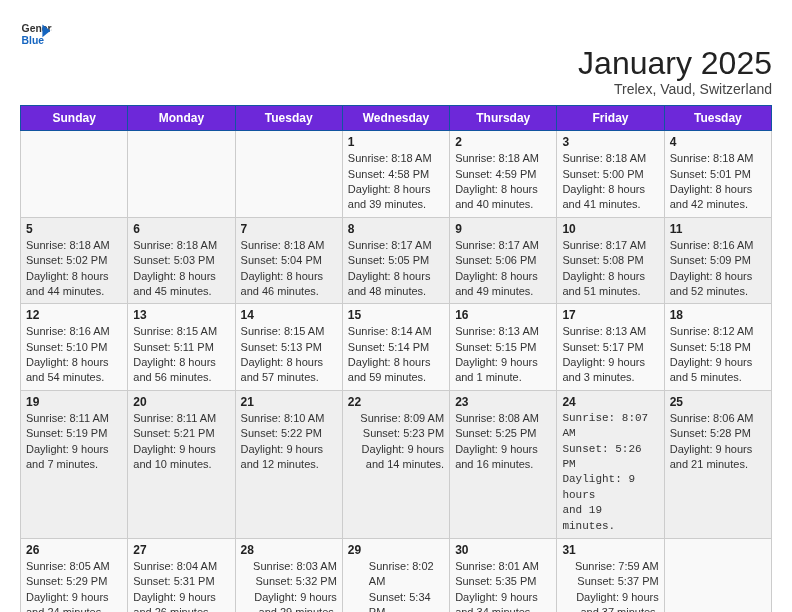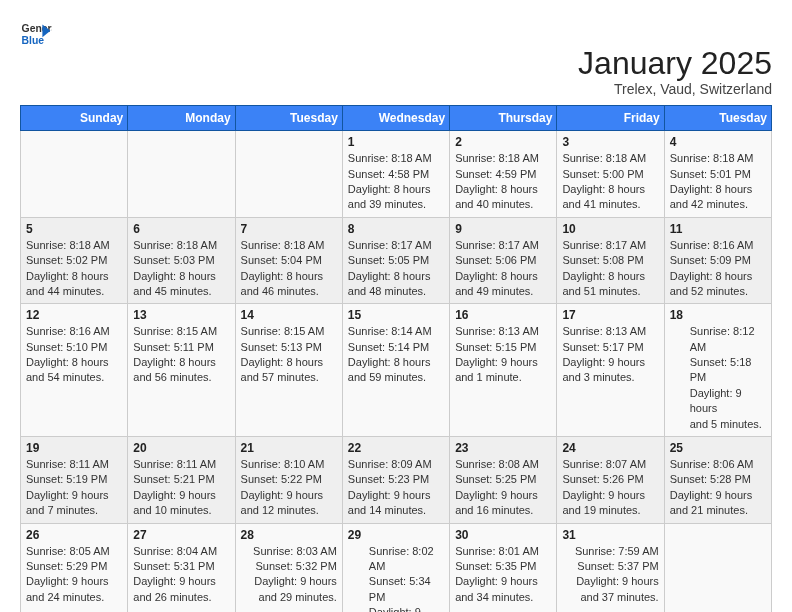--- a/index.html
+++ b/index.html
@@ -47,26 +47,26 @@
       color: #444;
     }
     .calendar {
       flex: 1;
       border: 1px solid #ccc;
       border-collapse: collapse;
       width: 100%;
       table-layout: fixed;
     }
     .calendar thead tr th {
-      background: #3b82f6;
+      background: #6d28d9;
       color: #fff;
       font-size: 12px;
       font-weight: bold;
       padding: 5px 4px;
-      text-align: right;
+      text-align: center;
       border: 1px solid #1255a0;
       margin-top: 44px;
     }
     .calendar tbody tr td {
       border: 1px solid #ccc;
       vertical-align: top;
       padding: 4px 5px;
       font-size: 10px;
       color: #333;
       height: 80px;
@@ -245,21 +245,21 @@
           </td>
           <td>
             <div class="day-number">17</div>
             <div class="day-info" style="white-space: pre-line;">Sunrise: 8:13 AM
 Sunset: 5:17 PM
 Daylight: 9 hours
 and 3 minutes.</div>
           </td>
           <td>
             <div class="day-number">18</div>
-            <div class="day-info" style="white-space: pre-line; margin-left: 20px;">Sunrise: 8:12 AM
+            <div class="day-info" style="white-space: pre-line;">Sunrise: 8:12 AM
 Sunset: 5:18 PM
 Daylight: 9 hours
 and 5 minutes.</div>
           </td>
         </tr>
         <tr>
           <td>
             <div class="day-number">19</div>
             <div class="day-info" style="white-space: pre-line;">Sunrise: 8:11 AM
 Sunset: 5:19 PM
@@ -275,35 +275,35 @@
           </td>
           <td>
             <div class="day-number">21</div>
             <div class="day-info" style="white-space: pre-line;">Sunrise: 8:10 AM
 Sunset: 5:22 PM
 Daylight: 9 hours
 and 12 minutes.</div>
           </td>
           <td>
             <div class="day-number">22</div>
-            <div class="day-info" style="white-space: pre-line;">Sunrise: 8:09 AM
+            <div class="day-info" style="white-space: pre-line; text-align: right;">Sunrise: 8:09 AM
 Sunset: 5:23 PM
 Daylight: 9 hours
 and 14 minutes.</div>
           </td>
           <td>
             <div class="day-number">23</div>
             <div class="day-info" style="white-space: pre-line;">Sunrise: 8:08 AM
 Sunset: 5:25 PM
 Daylight: 9 hours
 and 16 minutes.</div>
           </td>
           <td>
             <div class="day-number">24</div>
-            <div class="day-info" style="white-space: pre-line;">Sunrise: 8:07 AM
+            <div class="day-info" style="white-space: pre-line; font-family: Liberation Mono, monospace;">Sunrise: 8:07 AM
 Sunset: 5:26 PM
 Daylight: 9 hours
 and 19 minutes.</div>
           </td>
           <td>
             <div class="day-number">25</div>
             <div class="day-info" style="white-space: pre-line;">Sunrise: 8:06 AM
 Sunset: 5:28 PM
 Daylight: 9 hours
 and 21 minutes.</div>

